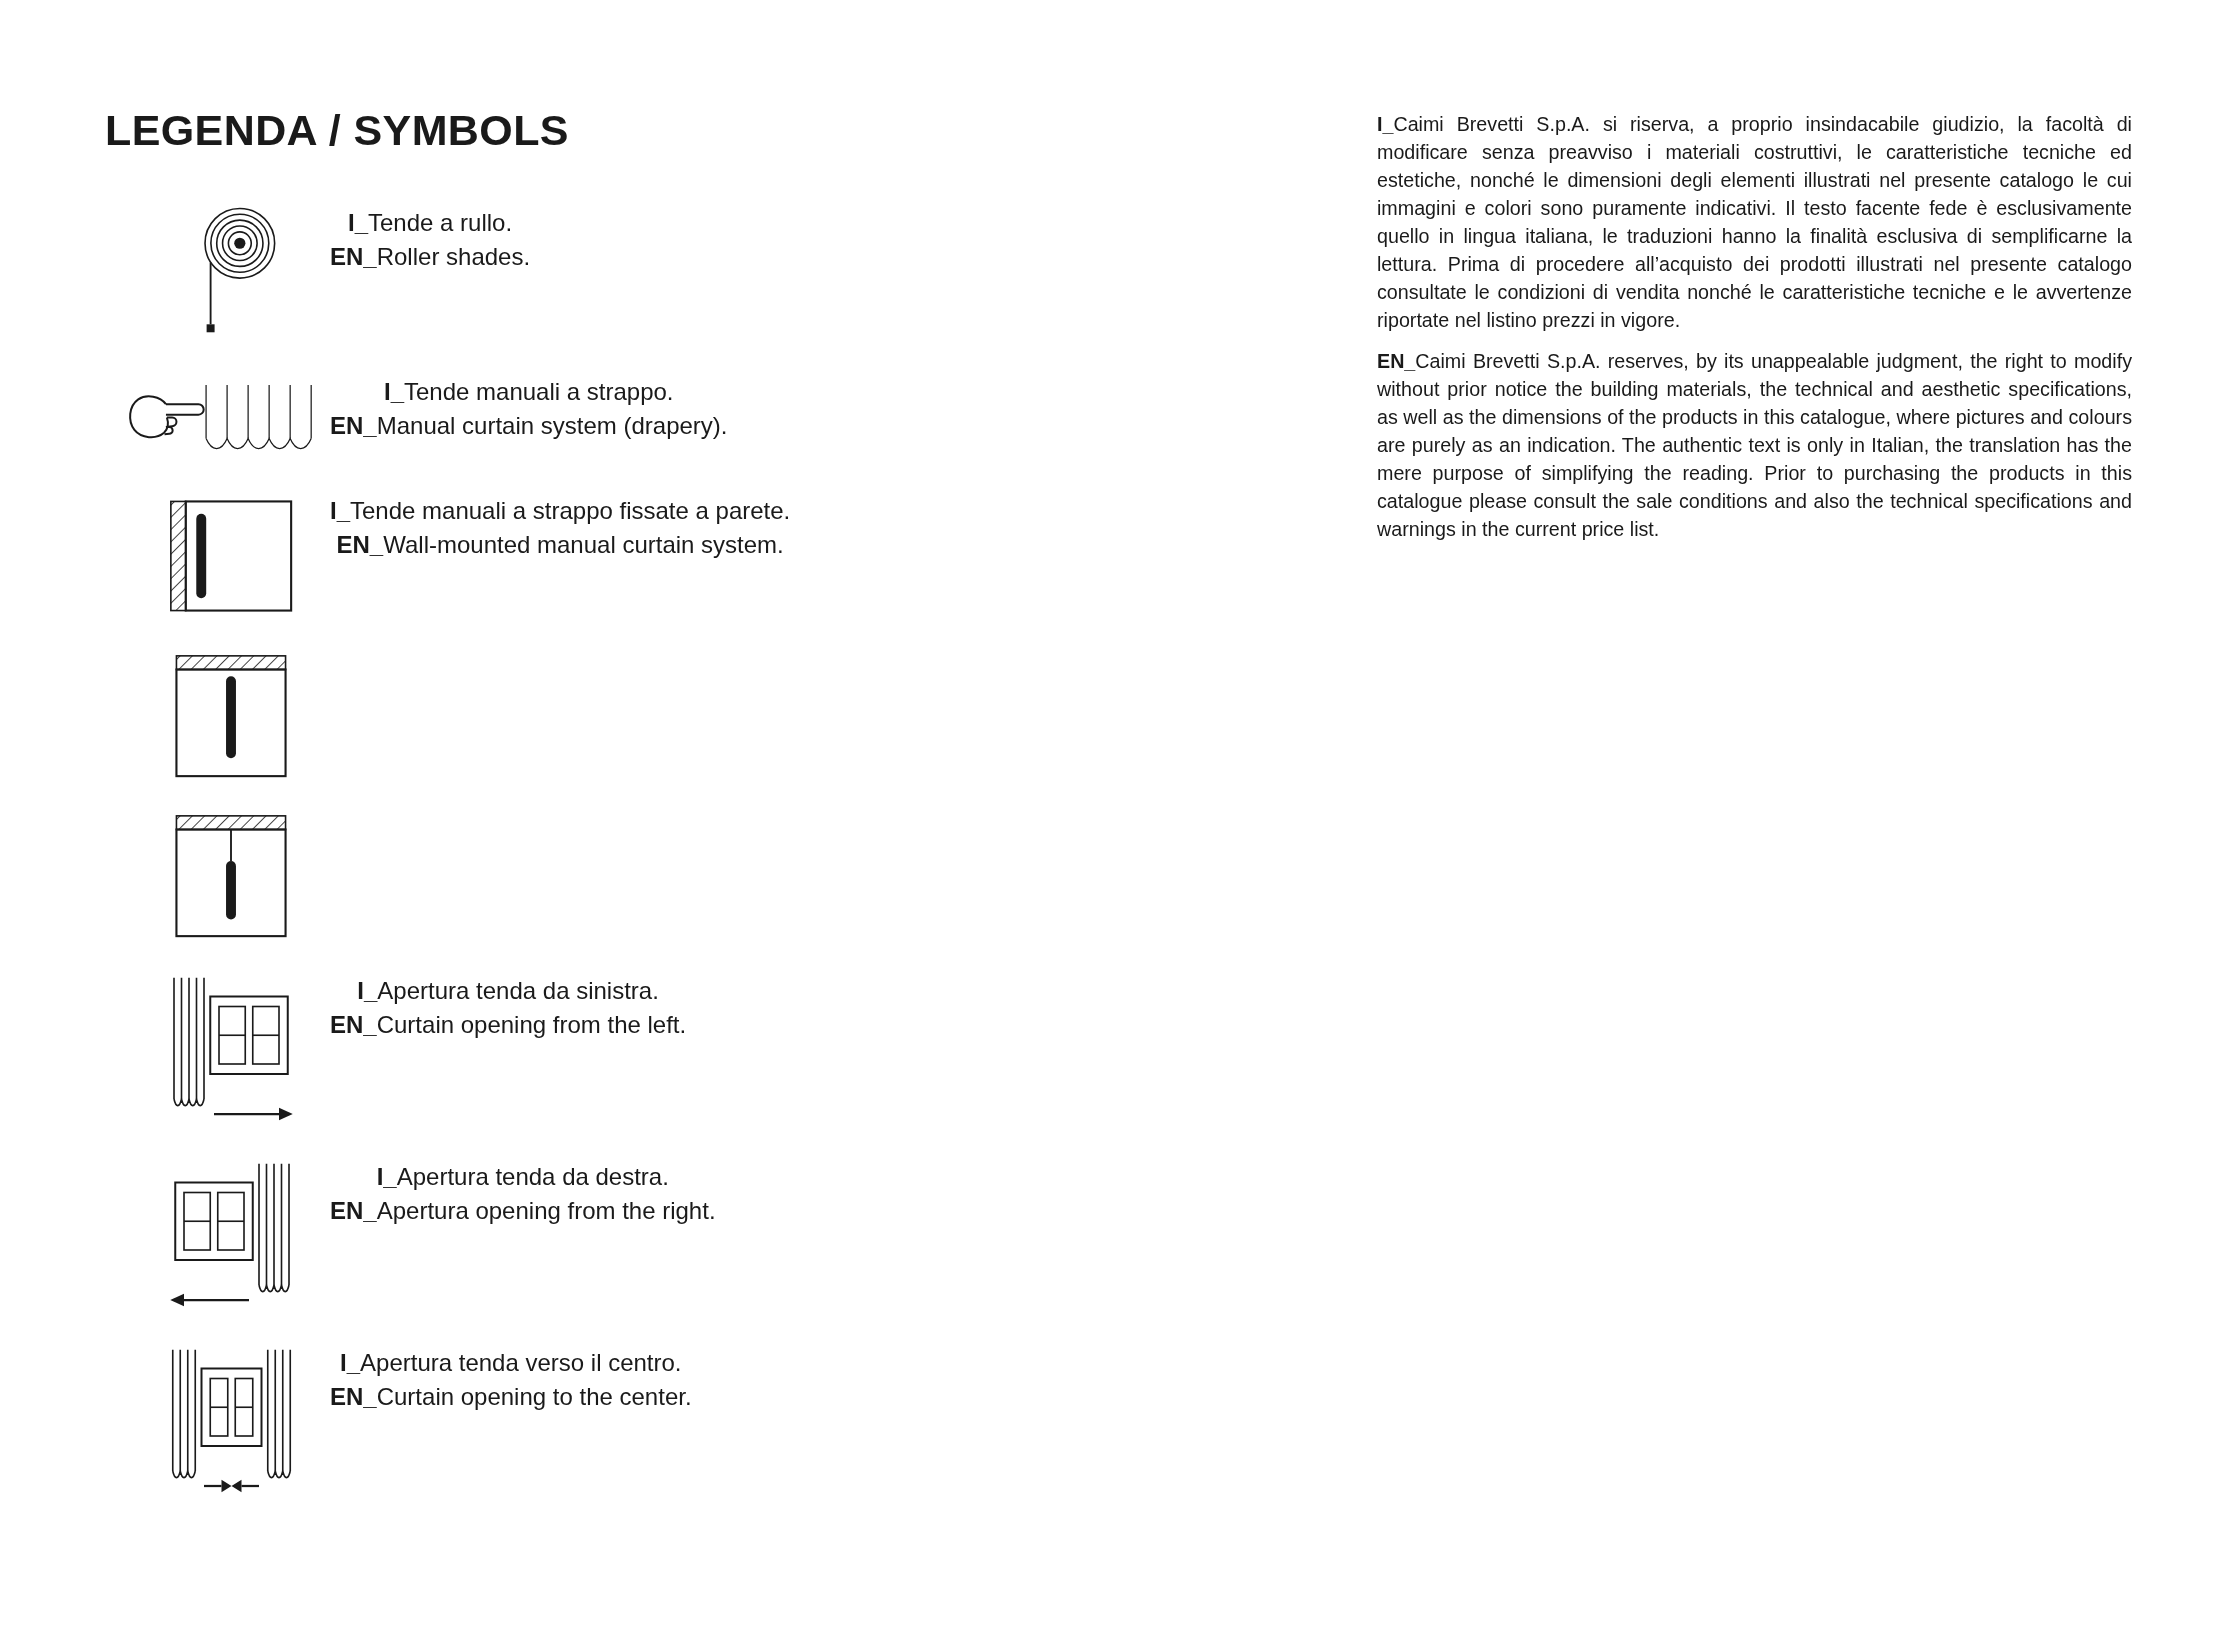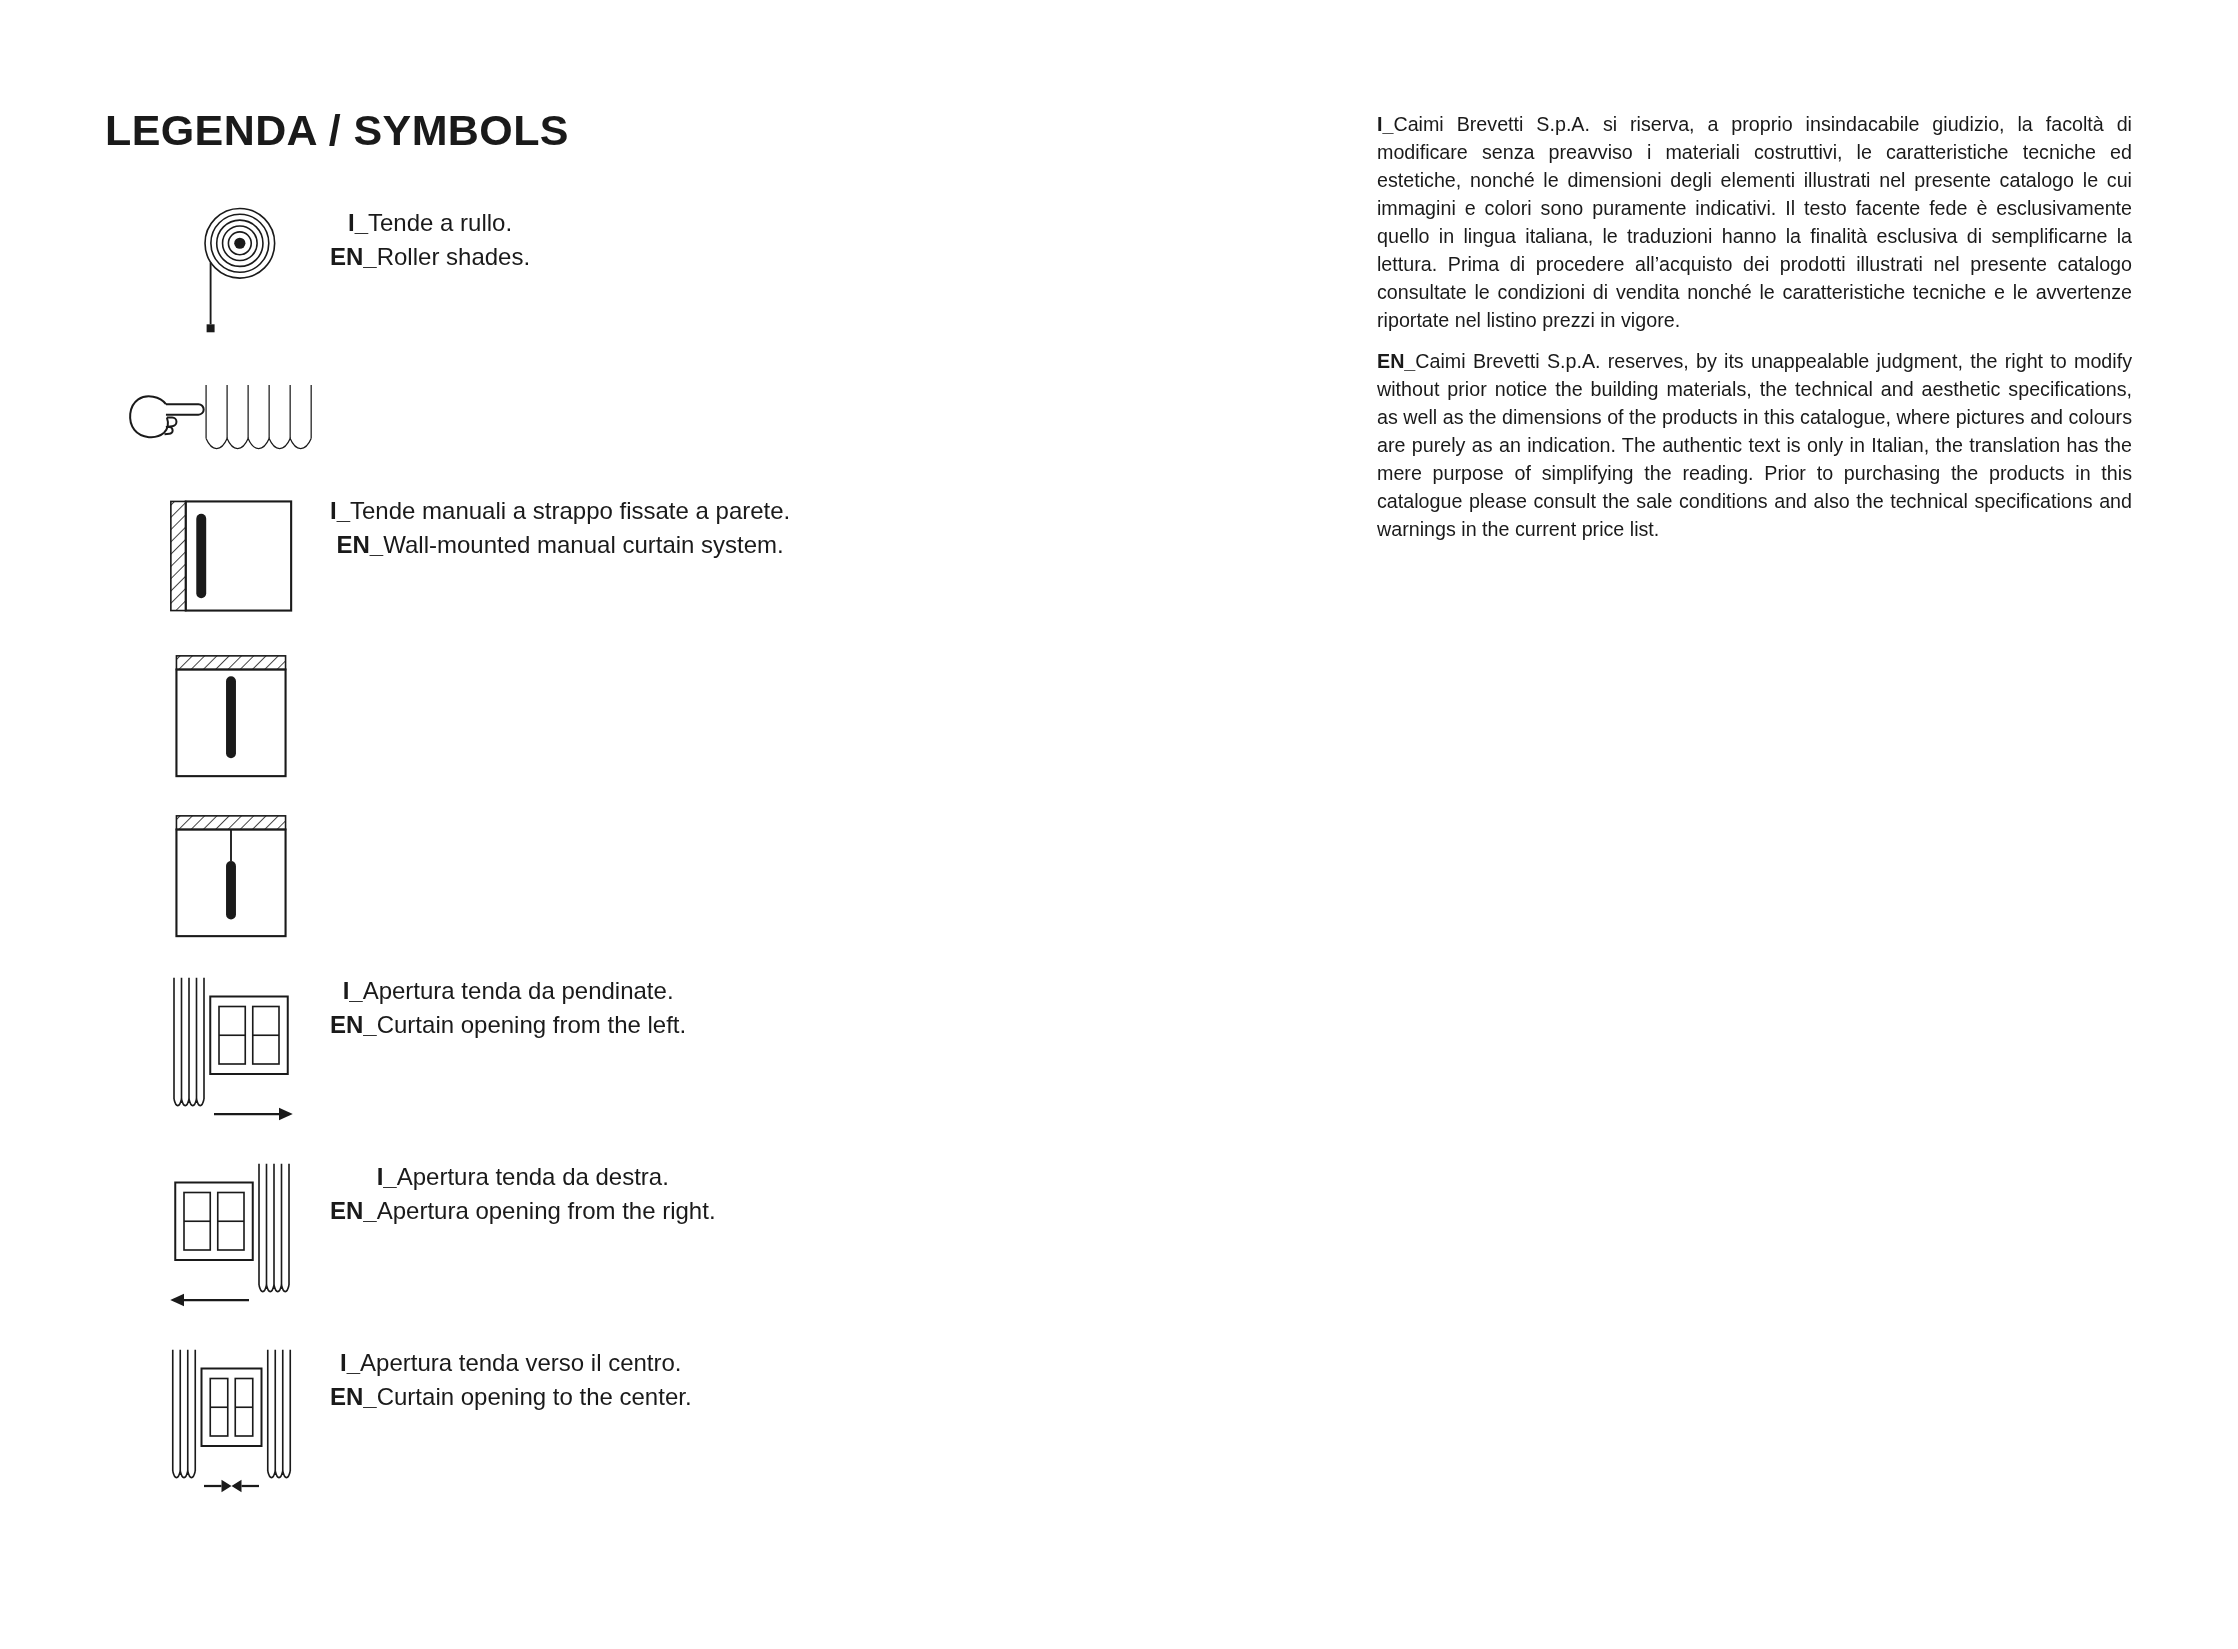--- a/index.html
+++ b/index.html
@@ -80,20 +80,24 @@
           <line class="ln" x1="176" y1="6" x2="176" y2="62" stroke-width="1.3"></line>
           <line class="ln" x1="198" y1="6" x2="198" y2="62" stroke-width="1.3"></line>
           <path class="ln" stroke-width="1.3" d="M88,62 C94,76 104,76 110,62 C116,76 126,76 132,62 C138,76 148,76 154,62 C160,76 170,76 176,62 C182,76 192,76 198,62"></path>
 
           <path class="ln" stroke-width="2.1" d="M46,26 H80 a5.5,5.5 0 0 1 0,11 H46"></path>
           <path class="ln" stroke-width="2.1" d="M46,26 C40,18 26,15 17,21 C7,28 6,44 13,53 C20,62 36,63 44,56 C48,52 49,46 47,40"></path>
           <path class="ln" stroke-width="2.1" d="M47,40 h5.5 a4.5,4.5 0 0 1 0,9 L46,50"></path>
           <path class="ln" stroke-width="2.1" d="M46,50 h3.5 a3.5,3.5 0 0 1 0,7 l-5,0.5"></path>
         </svg>
       </span>
+    </div>
+    <div class="item-text">
+      <span class="pfx">I_</span><span>Tende manuali a strappo.</span><br>
+      <span class="pfx">EN_</span><span>Manual curtain system (drapery).</span>
     </div>
   </div>
 
   <div class="legend-item">
     <div class="icon-cell">
       <span class="icon-square">
         <svg width="124" height="124" viewBox="0 0 100 100">
           <defs>
             <pattern id="h3" width="7" height="7" patternUnits="userSpaceOnUse" patternTransform="rotate(45)">
               <line x1="0" y1="0" x2="0" y2="7" stroke="#1a1a1a" stroke-width="1.3"></line>
@@ -166,21 +170,21 @@
           <rect class="ln" x="67" y="26" width="21" height="46" stroke-width="1.3"></rect>
           <line class="ln" x1="40" y1="49" x2="61" y2="49" stroke-width="1.3"></line>
           <line class="ln" x1="67" y1="49" x2="88" y2="49" stroke-width="1.3"></line>
 
           <line class="ln" x1="36" y1="112" x2="88" y2="112" stroke-width="1.8"></line>
           <polygon class="fl" points="88,107 99,112 88,117"></polygon>
         </svg>
       </span>
     </div>
     <div class="item-text">
-      <span class="pfx">I_</span><span>Apertura tenda da pendinate.</span><br>
+      <span class="pfx">I_</span><span>Apertura tenda da sinistra.</span><br>
       <span class="pfx">EN_</span><span>Curtain opening from the left.</span>
     </div>
   </div>
 
   <div class="legend-item">
     <div class="icon-cell">
       <span class="icon-window">
         <svg width="125" height="150" viewBox="0 0 100 120">
 
           <rect class="ln" x="5" y="18" width="62" height="62" stroke-width="1.6"></rect>

